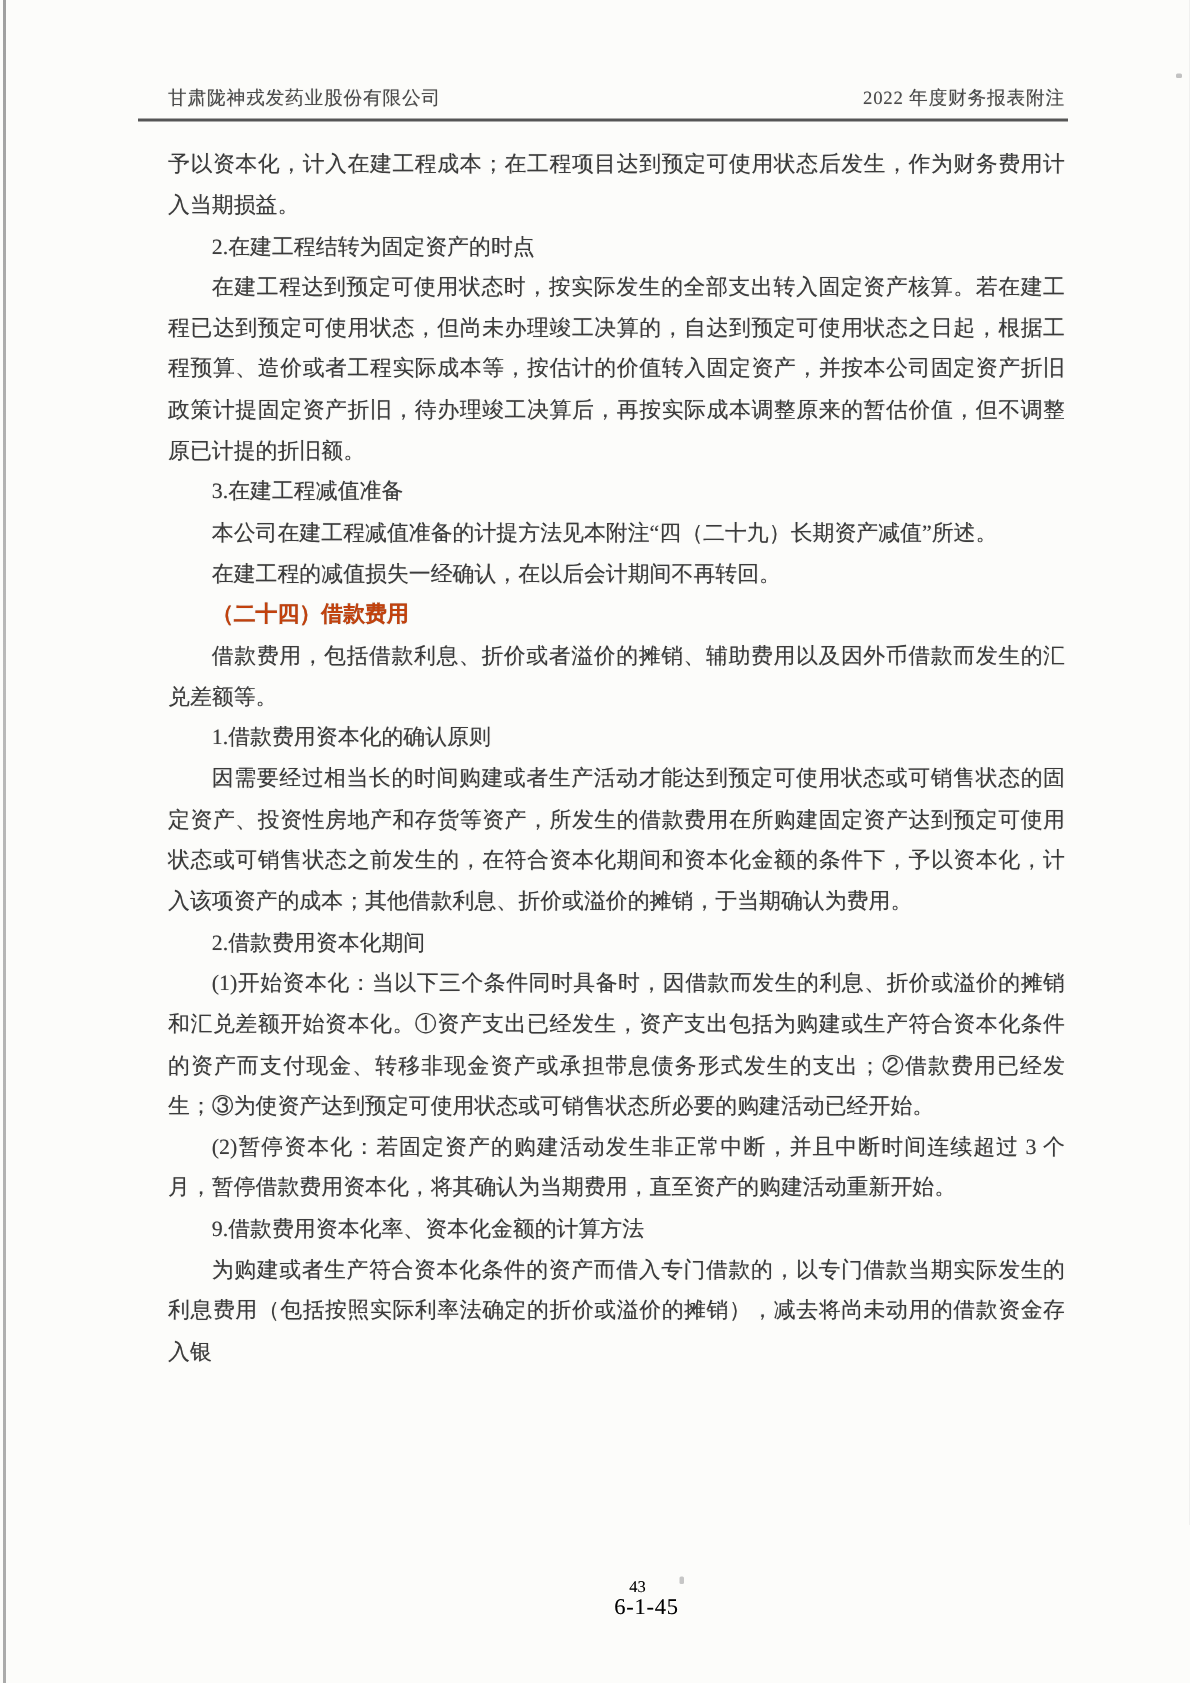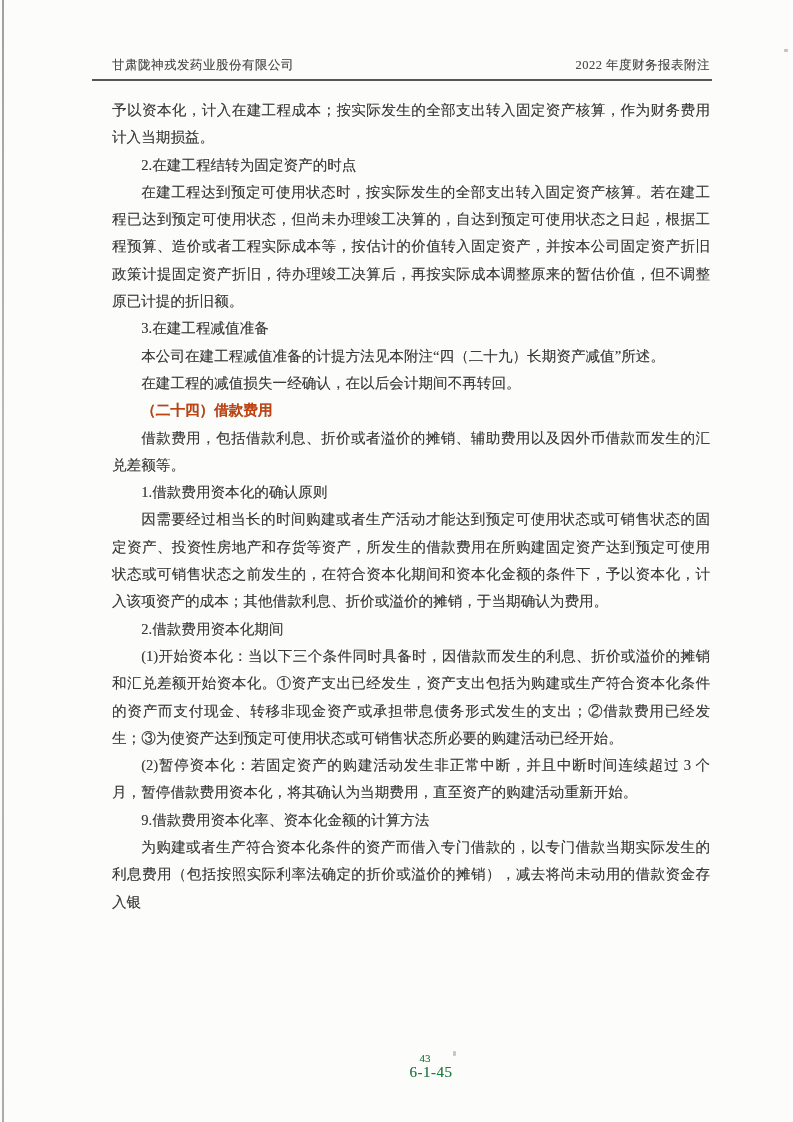--- a/index.html
+++ b/index.html
@@ -85,21 +85,21 @@
   .block-heading {
     font-weight: bold;
     color: #c2410c;
   }
   .footer {
     position: absolute;
     top: 1052px;
     left: 132px;
     width: 598px;
     text-align: center;
-    color: #15803d;
+    color: #000000;
   }
   .page-num {
     font-size: 11px;
     line-height: 12px;
     transform: translateX(-6px);
     text-shadow: 0 0 0.4px rgba(80,80,80,0.5);
   }
   .page-code {
     font-size: 15px;
     line-height: 17px;
@@ -116,21 +116,21 @@
   <div class="scan-speck-top"></div>
   <div class="scan-speck-footer"></div>
 
   <div class="header">
     <span>甘肃陇神戎发药业股份有限公司</span>
     <span>2022 年度财务报表附注</span>
   </div>
   <div class="header-rule"></div>
 
   <div class="content">
-      <p class="block block-continuation">予以资本化，计入在建工程成本；按实际发生的全部支出转入固定资产核算，作为财务费用计入当期损益。</p>
+      <p class="block block-continuation">予以资本化，计入在建工程成本；在工程项目达到预定可使用状态后发生，作为财务费用计入当期损益。</p>
       <p class="block block-subheading">2.在建工程结转为固定资产的时点</p>
       <p class="block block-paragraph">在建工程达到预定可使用状态时，按实际发生的全部支出转入固定资产核算。若在建工程已达到预定可使用状态，但尚未办理竣工决算的，自达到预定可使用状态之日起，根据工程预算、造价或者工程实际成本等，按估计的价值转入固定资产，并按本公司固定资产折旧政策计提固定资产折旧，待办理竣工决算后，再按实际成本调整原来的暂估价值，但不调整原已计提的折旧额。</p>
       <p class="block block-subheading">3.在建工程减值准备</p>
       <p class="block block-paragraph">本公司在建工程减值准备的计提方法见本附注“四（二十九）长期资产减值”所述。</p>
       <p class="block block-paragraph">在建工程的减值损失一经确认，在以后会计期间不再转回。</p>
       <p class="block block-heading">（二十四）借款费用</p>
       <p class="block block-paragraph">借款费用，包括借款利息、折价或者溢价的摊销、辅助费用以及因外币借款而发生的汇兑差额等。</p>
       <p class="block block-subheading">1.借款费用资本化的确认原则</p>
       <p class="block block-paragraph">因需要经过相当长的时间购建或者生产活动才能达到预定可使用状态或可销售状态的固定资产、投资性房地产和存货等资产，所发生的借款费用在所购建固定资产达到预定可使用状态或可销售状态之前发生的，在符合资本化期间和资本化金额的条件下，予以资本化，计入该项资产的成本；其他借款利息、折价或溢价的摊销，于当期确认为费用。</p>
       <p class="block block-subheading">2.借款费用资本化期间</p>

